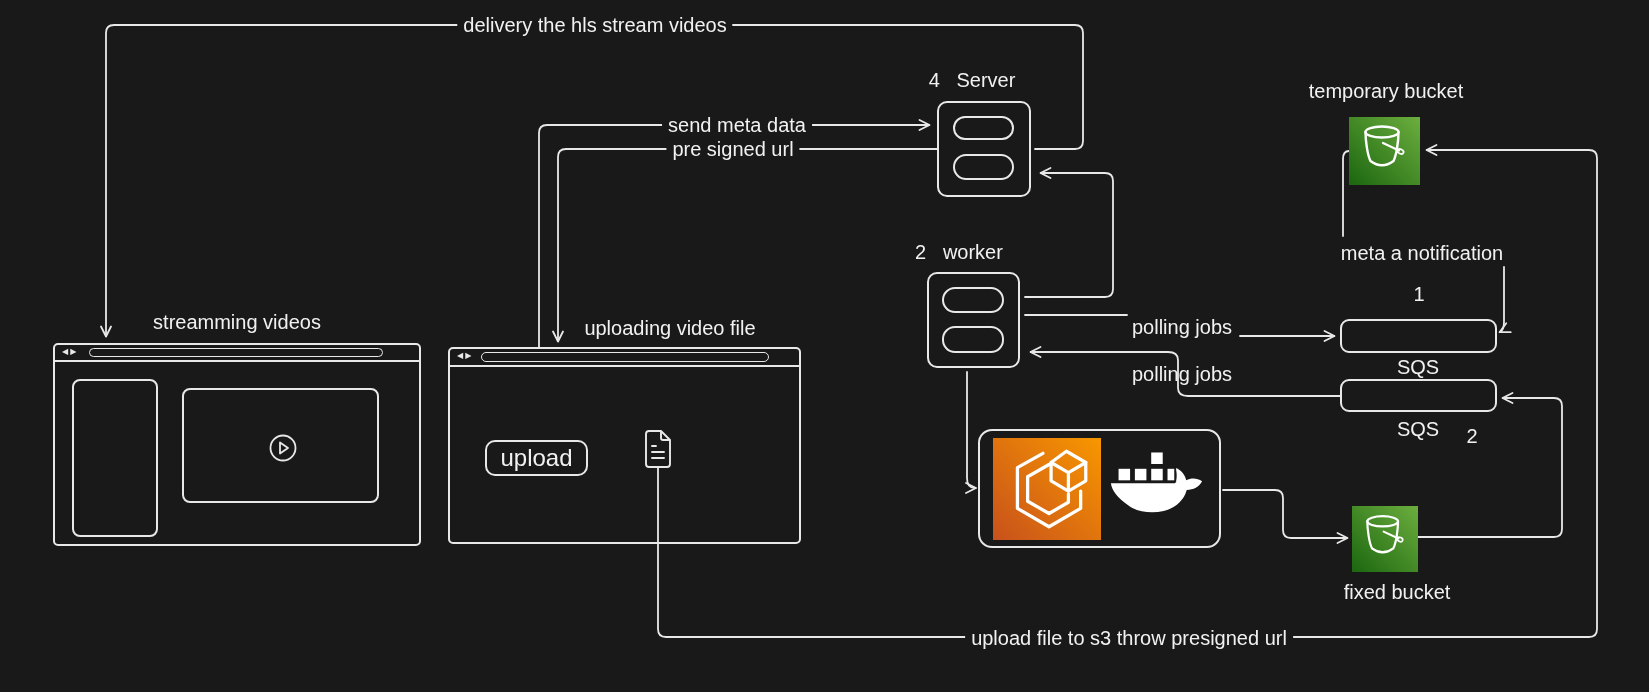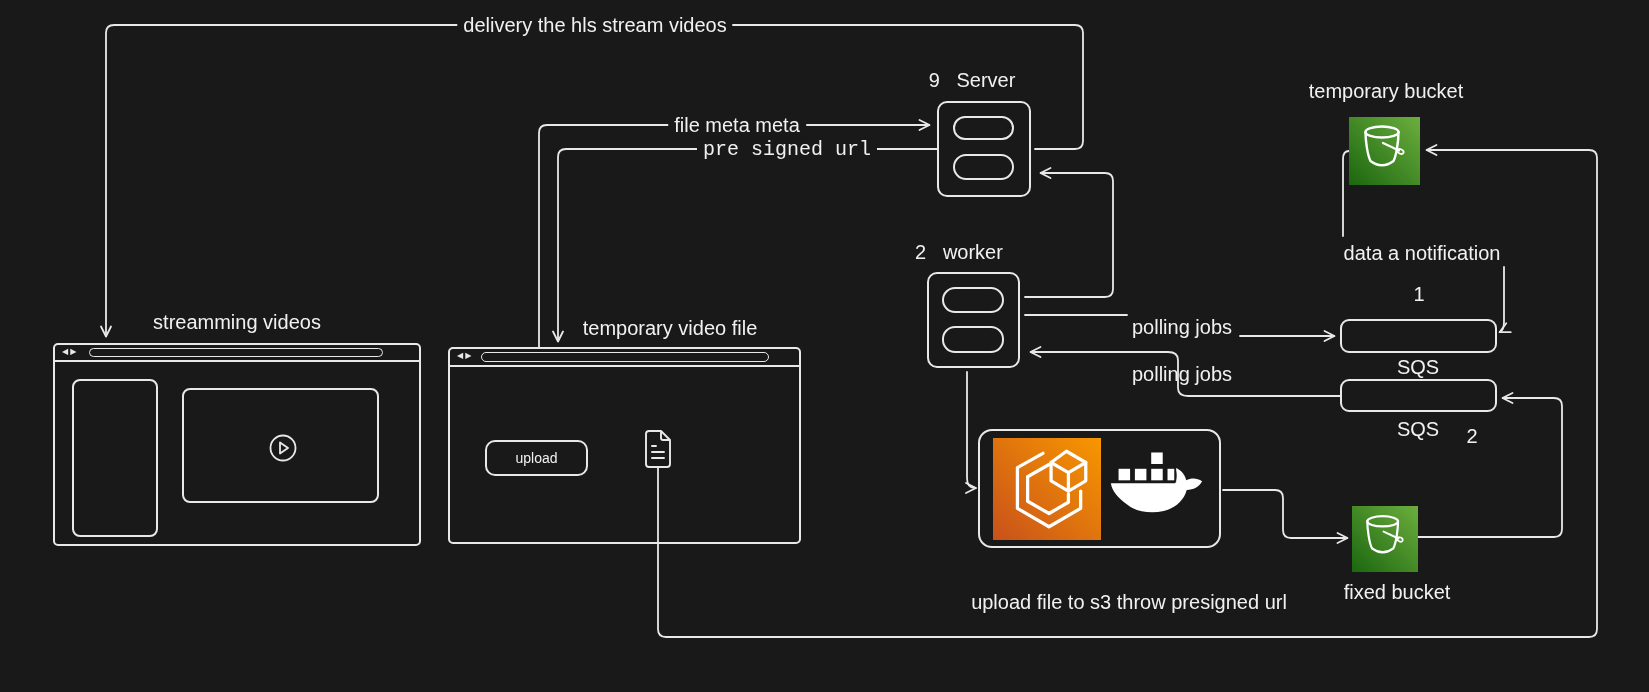--- a/index.html
+++ b/index.html
@@ -28,21 +28,21 @@
     position:absolute;left:7px;top:1px;
     color:var(--stroke,#e8e8e8);font-size:8px;letter-spacing:2px;line-height:12px;
   }
   .addressbar{position:absolute;border:1.5px solid var(--stroke,#e8e8e8);border-radius:6px;box-sizing:border-box;}
   .queue{position:absolute;border:2px solid var(--stroke,#e8e8e8);border-radius:9px;box-sizing:border-box;}
   .icon-tile{position:absolute;display:flex;align-items:center;justify-content:center;}
   .s3tile{background:linear-gradient(45deg,var(--s3_green_dark,#1B660F),var(--s3_green_light,#6CAE3E));}
   .ecstile{background:linear-gradient(45deg,var(--ecs_orange_dark,#C8511B),var(--ecs_orange_light,#FF9900));}
   .btn{
     position:absolute;border:2px solid var(--stroke,#e8e8e8);border-radius:10px;box-sizing:border-box;
-    color:var(--text,#f1f1f1);font-size:14px;display:flex;align-items:center;justify-content:center;
+    color:var(--text,#f1f1f1);font-size:24px;display:flex;align-items:center;justify-content:center;
     background:transparent;
   }
 </style>
 </head>
 <body>
 
 <div class="canvas">
 
   <svg class="wires" width="1649" height="692" viewBox="0 0 1649 692">
     <defs>
@@ -87,41 +87,41 @@
     </div>
     <div class="btn" style="left:35px;top:91px;width:103px;height:36px;">
       <span>upload</span>
     </div>
     <svg width="32" height="40" style="position:absolute;left:192px;top:80px;" viewBox="0 0 32 40">
       <path d="M4 5 Q4 2 7 2 H19 L28 11 V35 Q28 38 25 38 H7 Q4 38 4 35 Z" fill="none" stroke="var(--stroke,#e8e8e8)" stroke-width="1.9" stroke-linejoin="round"></path>
       <path d="M19 2 V9 Q19 11 21 11 H28" fill="none" stroke="var(--stroke,#e8e8e8)" stroke-width="1.9"></path>
       <path d="M10 17 H14 M10 23 H22 M10 29 H22" stroke="var(--stroke,#e8e8e8)" stroke-width="1.9" stroke-linecap="round"></path>
     </svg>
   </div>
-  <div class="lbl" style="left:670px;top:328px;">temporary video file</div>
+  <div class="lbl" style="left:670px;top:328px;">uploading video file</div>
 
   <div class="box" style="left:937px;top:101px;width:94px;height:96px;">
     <div class="pill" style="left:14px;top:13px;width:61px;height:24px;"></div>
     <div class="pill" style="left:14px;top:51px;width:61px;height:26px;"></div>
   </div>
-  <div class="lbl" style="left:972px;top:80px;">9   Server</div>
+  <div class="lbl" style="left:972px;top:80px;">4   Server</div>
 
   <div class="box" style="left:927px;top:272px;width:93px;height:96px;">
     <div class="pill" style="left:13px;top:13px;width:62px;height:26px;"></div>
     <div class="pill" style="left:13px;top:52px;width:62px;height:27px;"></div>
   </div>
   <div class="lbl" style="left:959px;top:252px;">2   worker</div>
 
   <div class="lbl bg" style="left:595px;top:25px;">delivery the hls stream videos</div>
-  <div class="lbl bg" style="left:737px;top:125px;">file meta meta</div>
-  <div class="lbl bg" style="left:787px;top:149px;font-family:Liberation Mono, monospace;">pre signed url</div>
+  <div class="lbl bg" style="left:737px;top:125px;">send meta data</div>
+  <div class="lbl bg" style="left:733px;top:149px;">pre signed url</div>
   <div class="lbl" style="left:1182px;top:327px;">polling jobs</div>
   <div class="lbl" style="left:1182px;top:374px;">polling jobs</div>
-  <div class="lbl bg" style="left:1129px;top:602px;">upload file to s3 throw presigned url</div>
-  <div class="lbl" style="left:1422px;top:253px;">data a notification</div>
+  <div class="lbl bg" style="left:1129px;top:638px;">upload file to s3 throw presigned url</div>
+  <div class="lbl" style="left:1422px;top:253px;">meta a notification</div>
 
   <div class="lbl" style="left:1419px;top:294px;">1</div>
   <div class="queue" style="left:1340px;top:319px;width:157px;height:34px;"></div>
   <div class="lbl" style="left:1418px;top:367px;">SQS</div>
   <div class="queue" style="left:1340px;top:379px;width:157px;height:33px;"></div>
   <div class="lbl" style="left:1418px;top:429px;">SQS</div>
   <div class="lbl" style="left:1472px;top:436px;">2</div>
 
   <div class="lbl" style="left:1386px;top:91px;">temporary bucket</div>
   <div class="icon-tile s3tile" style="left:1349px;top:117px;width:71px;height:68px;">

